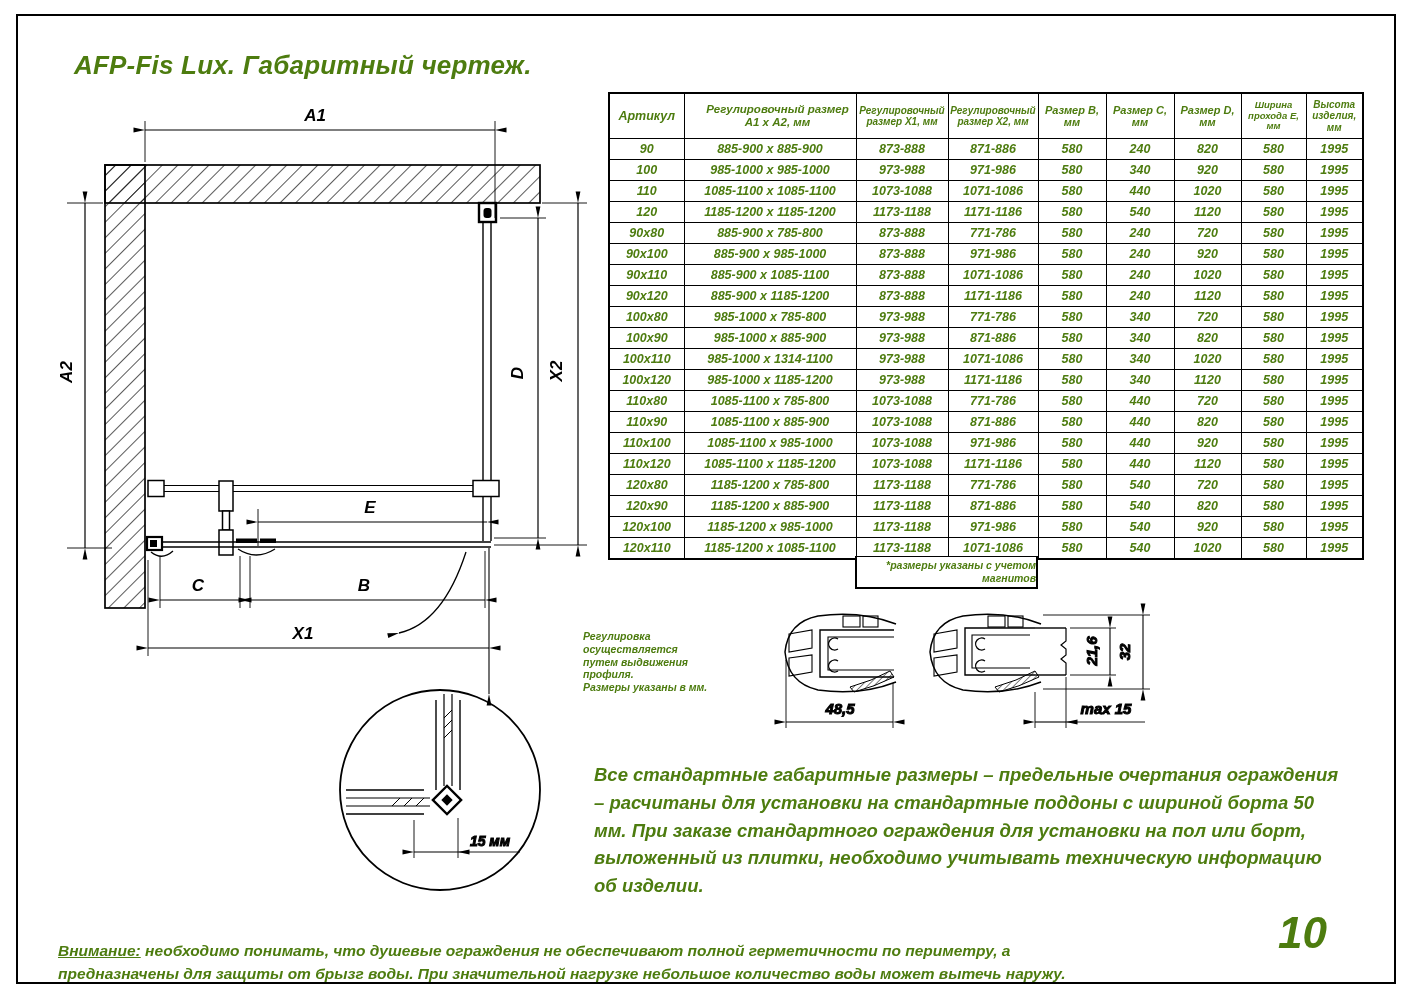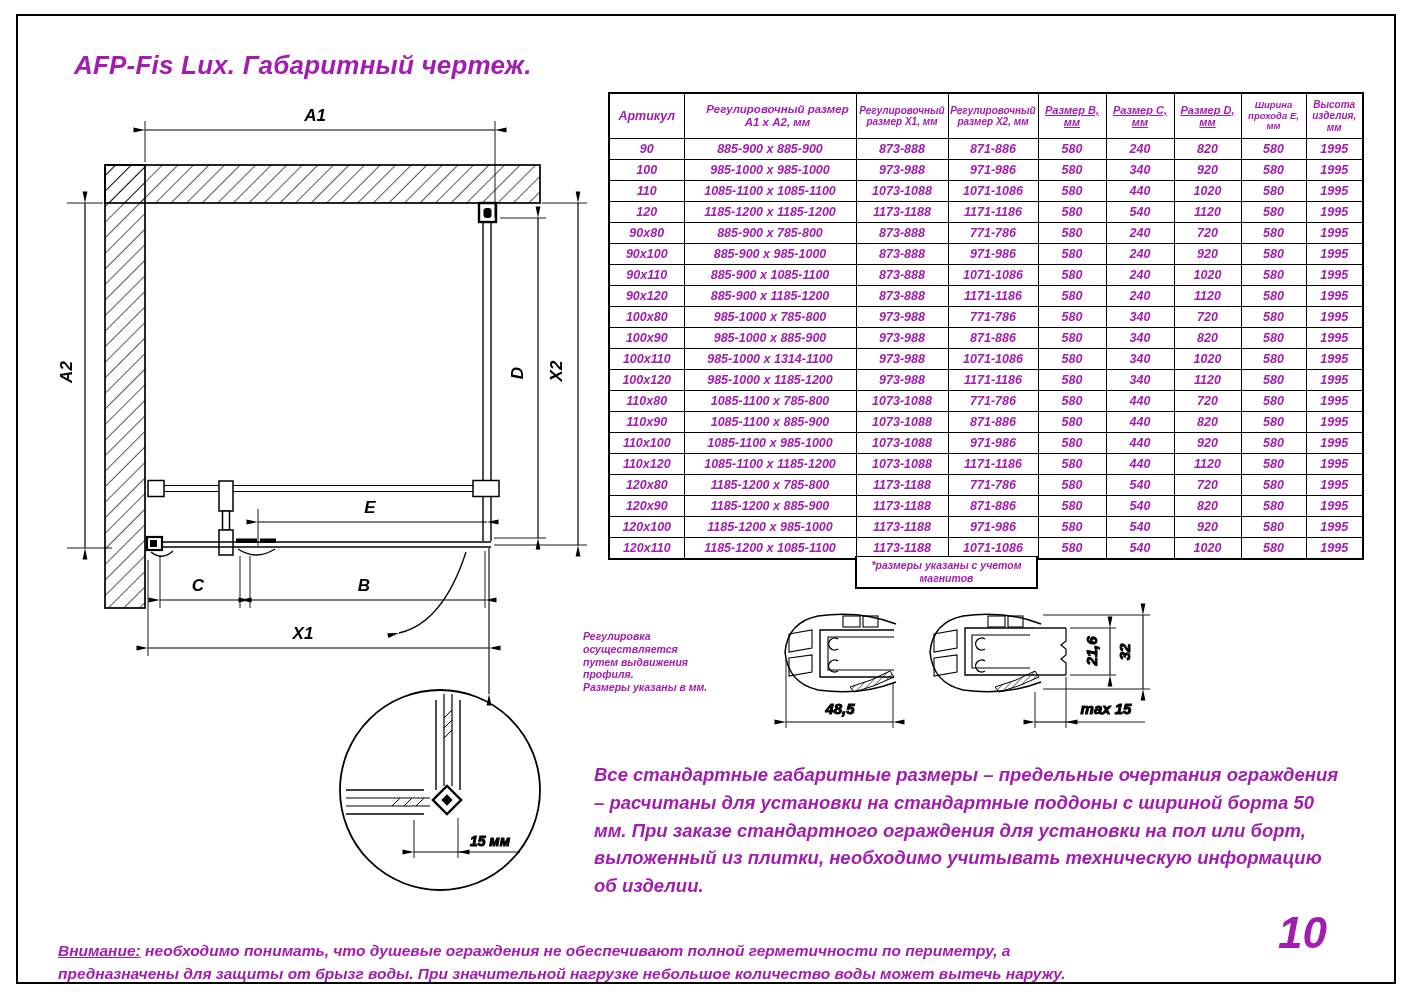--- a/index.html
+++ b/index.html
@@ -1,34 +1,34 @@
 <!DOCTYPE html>
 <html><head>
 <meta charset="utf-8">
 <style>
   html,body{margin:0;padding:0;background:#fff;}
   .sheet{position:relative;width:1414px;height:1000px;background:#fff;overflow:hidden;
-         font-family:"Liberation Sans","DejaVu Sans",sans-serif;color:#a21caf;}
+         font-family:"Liberation Sans","DejaVu Sans",sans-serif;color:#4d7c0f;}
   .frame{position:absolute;left:16px;top:14px;right:18px;bottom:16px;border:2px solid #000;}
   .title{position:absolute;left:74px;top:50px;font-size:26px;font-style:italic;font-weight:bold;letter-spacing:.2px;}
   
   .spec{position:absolute;left:608px;top:92px;border-collapse:collapse;table-layout:fixed;background:#fff;}
   .spec th,.spec td{border:1px solid #000;text-align:center;vertical-align:middle;
       font-style:italic;font-weight:bold;padding:0 1px;overflow:hidden;}
   .spec{border:2px solid #000;}
   .spec th{height:44px;font-size:11px;line-height:1.12;}
   .spec td{height:20px;font-size:12.5px;line-height:1;}
   th.c-art{font-size:12.5px;}
   th.c-a1a2{font-size:11.5px;padding-left:16px;}
   th.c-x{font-size:10px;text-align:center;}
-  th.c-sz{font-size:11px;text-decoration:underline;}
+  th.c-sz{font-size:11px;}
   th.c-pass{font-size:9.5px;}
   th.c-h{font-size:10px;}
   .footnote{position:absolute;left:855px;top:556px;width:179px;height:30px;border:2px solid #000;border-top:1px solid #000;
-      display:flex;align-items:center;justify-content:center;text-align:center;
+      display:flex;align-items:center;justify-content:center;text-align:right;
       font-size:10.5px;font-style:italic;font-weight:bold;line-height:1.25;background:#fff;}
   
   .reg-note{position:absolute;left:583px;top:630px;width:136px;text-align:left;
       font-size:10.5px;font-style:italic;font-weight:bold;line-height:1.22;white-space:pre-line;}
   .std-note{position:absolute;left:594px;top:761px;width:750px;
       font-size:18.5px;font-style:italic;font-weight:bold;line-height:1.5;}
   .warning{position:absolute;left:58px;top:939px;width:1014px;
       font-size:15.5px;font-style:italic;font-weight:bold;line-height:1.5;}
   .warning .wlabel{text-decoration:underline;}
   .page-num{position:absolute;left:1278px;top:908px;font-size:44px;font-style:italic;font-weight:bold;}

